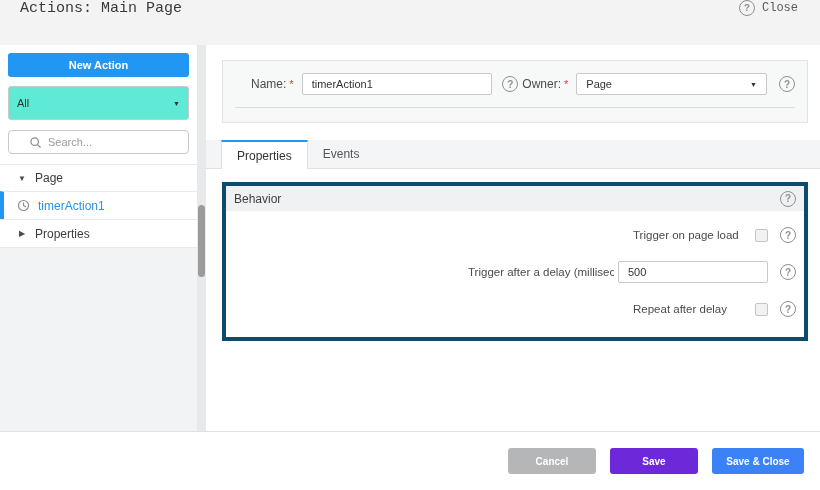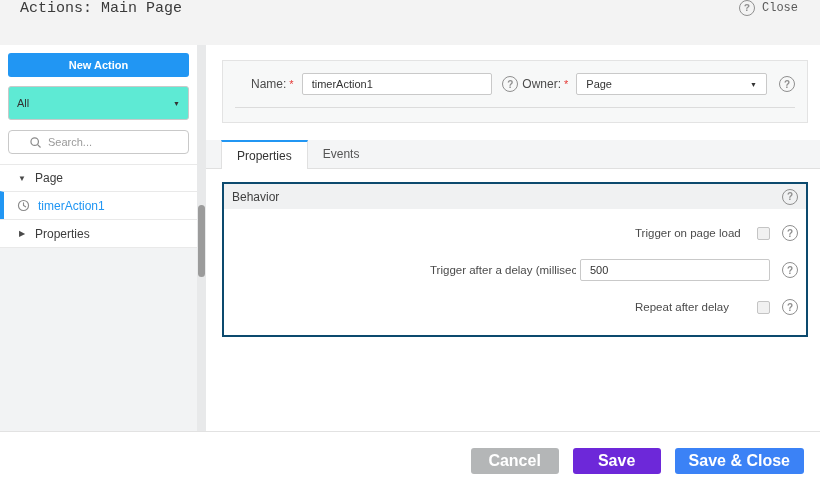--- a/index.html
+++ b/index.html
@@ -66,36 +66,36 @@
   .fp-divider { border-top:1px solid #dcdcdc; margin-top:12px; }
   .vt-row { margin-top:16px; font-size:12px; color:#4b4b4b; display:flex; align-items:center; }
   .vt-value { margin-left:14px; font-weight:bold; color:#333; }
 
   .tabbar { margin-top:17px; flex:0 0 29px; background:#f4f5f6; border-bottom:1px solid #e0e0e0;
             display:flex; align-items:stretch; padding-left:15px; }
   .tab { font-size:12px; color:#555; display:flex; align-items:center; padding:0 15px; cursor:pointer; }
   .tab.active { background:#fff; border:1px solid #e0e0e0; border-top:2px solid #2196f3;
                 border-bottom:none; margin-bottom:-1px; color:#333; }
 
-  .section { margin:13px 12px 0 16px; border:2px solid #0c4a6e; }
+  .section { margin:13px 12px 0 16px; border:4px solid #0c4a6e; }
   .section-header { height:25px; background:#f0f1f2; display:flex; align-items:center;
                     justify-content:space-between; padding:0 8px; font-size:12px; color:#3f3f3f; }
   .section-body { background:#fff; padding:13px 8px 2px 6px; }
   .b-row { display:flex; align-items:center; margin-bottom:15px; min-height:22px;
            font-size:11.5px; color:#4b4b4b;justify-content:flex-end; }
   .b-label { flex:0 0 122px; width:122px; white-space:nowrap; overflow:hidden; }
   .b-label-wide { flex:0 0 auto; max-width:146px; white-space:nowrap; overflow:hidden; }
   .checkbox { width:13px; height:13px; background:#f1f1f1; border:1px solid #c4c4c4;
               border-radius:2px; cursor:pointer; flex:0 0 13px; }
-  .delay-input { width:190px; margin-left:4px; }
+  .delay-input { width:150px; margin-left:4px; }
 
   
   .footer { flex:0 0 59px; border-top:1px solid #e2e2e2; background:#fff; display:flex;
             align-items:center; justify-content:flex-end; gap:14px; padding-right:16px; }
-  .btn { height:26px; border:none; border-radius:3px; color:#fff; font-size:16px; font-weight:bold;
+  .btn { height:26px; border:none; border-radius:3px; color:#fff; font-size:10px; font-weight:bold;
          padding:0 14px; min-width:88px; cursor:pointer; font-family:"Liberation Sans", sans-serif; }
   .btn-cancel { background:#b4b6b7; }
   .btn-save { background:#6d28d9; }
   .btn-primary { background:#3b82f6; min-width:92px; }
 
   svg { display:block; }
 </style>
 </head>
 <body>
 

